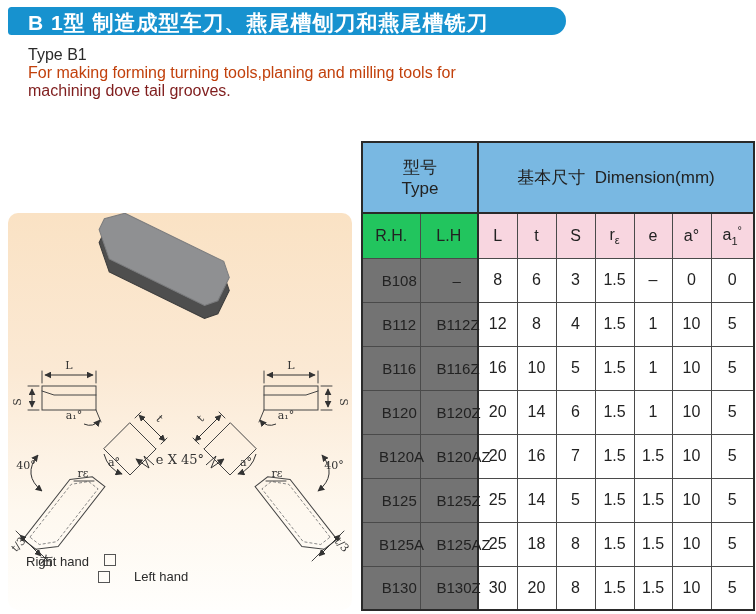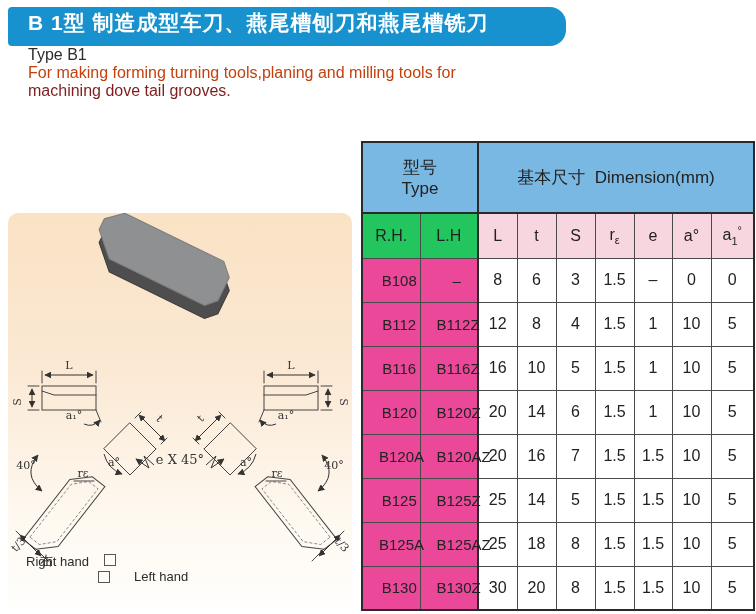--- a/index.html
+++ b/index.html
@@ -1,21 +1,21 @@
 <!DOCTYPE html>
 <html><head>
 <meta charset="utf-8">
 <style>
   * { margin:0; padding:0; box-sizing:border-box; }
   body { width:756px; height:614px; background:#ffffff; font-family:"Liberation Sans", sans-serif; }
   .page { position:relative; width:756px; height:614px; background:#ffffff; overflow:hidden; }
 
   
   .title-bar {
-    position:absolute; left:8px; top:7px; width:558px; height:39px;
+    position:absolute; left:8px; top:7px; width:558px; height:28px;
     background:#1792CF; border-radius:4px 16px 16px 4px;
     color:#ffffff; font-size:21px; font-weight:bold; line-height:31px;
     padding-left:20px; letter-spacing:1px; white-space:nowrap;
   }
   .type-label { position:absolute; left:28px; top:46px; font-size:16px; color:#2b2b2b;text-align:center; }
   .desc-line1 { position:absolute; left:28px; top:64px; font-size:16px; color:#c2410c; }
   .desc-line2 { position:absolute; left:28px; top:82px; font-size:16px; color:#7f1d1d; }
 
   
   .panel {
@@ -36,21 +36,21 @@
     position:absolute; left:361px; top:141px; width:392px;
     border-collapse:collapse; table-layout:fixed;
     font-size:16px; color:#222222;
   }
   .tbl th, .tbl td { border:1px solid #4a4a4a; text-align:center; vertical-align:middle; padding:0; }
   .tbl { border:2px solid #2a2a2a; }
   th.blue { background:#79B8E2; font-weight:normal; font-size:17px; height:71px; border-bottom:2px solid #2a2a2a; }
   th.green { background:#22c55e; font-weight:normal; font-size:16px; height:45px; }
   th.pink  { background:#F8D6E0; font-weight:normal; font-size:16px; height:45px; }
   .heavy-right { border-right:2px solid #2a2a2a !important; }
-  td.type-cell { background:#ec4899; height:44px; font-size:15px;padding-left:16px; }
+  td.type-cell { background:#737373; height:44px; font-size:15px;padding-left:16px; }
   td.val-cell  { background:#ffffff; height:44px; }
   .hdr-sub { font-size:11px; vertical-align:sub; }
   .hdr-sup { font-size:11px; vertical-align:super; }
 
   
   .geo  { stroke:#444; fill:none; stroke-width:1; stroke-linecap:round; }
   .dash { stroke:#777; fill:none; stroke-width:0.8; stroke-dasharray:3,2; }
   .dim  { stroke:#333; fill:none; stroke-width:1; }
   .lbl  { font-family:"DejaVu Serif", serif; font-size:11px; fill:#333; }
   .ins-side { fill:#4E4E4E; stroke:#3c3c3c; stroke-width:1; }

